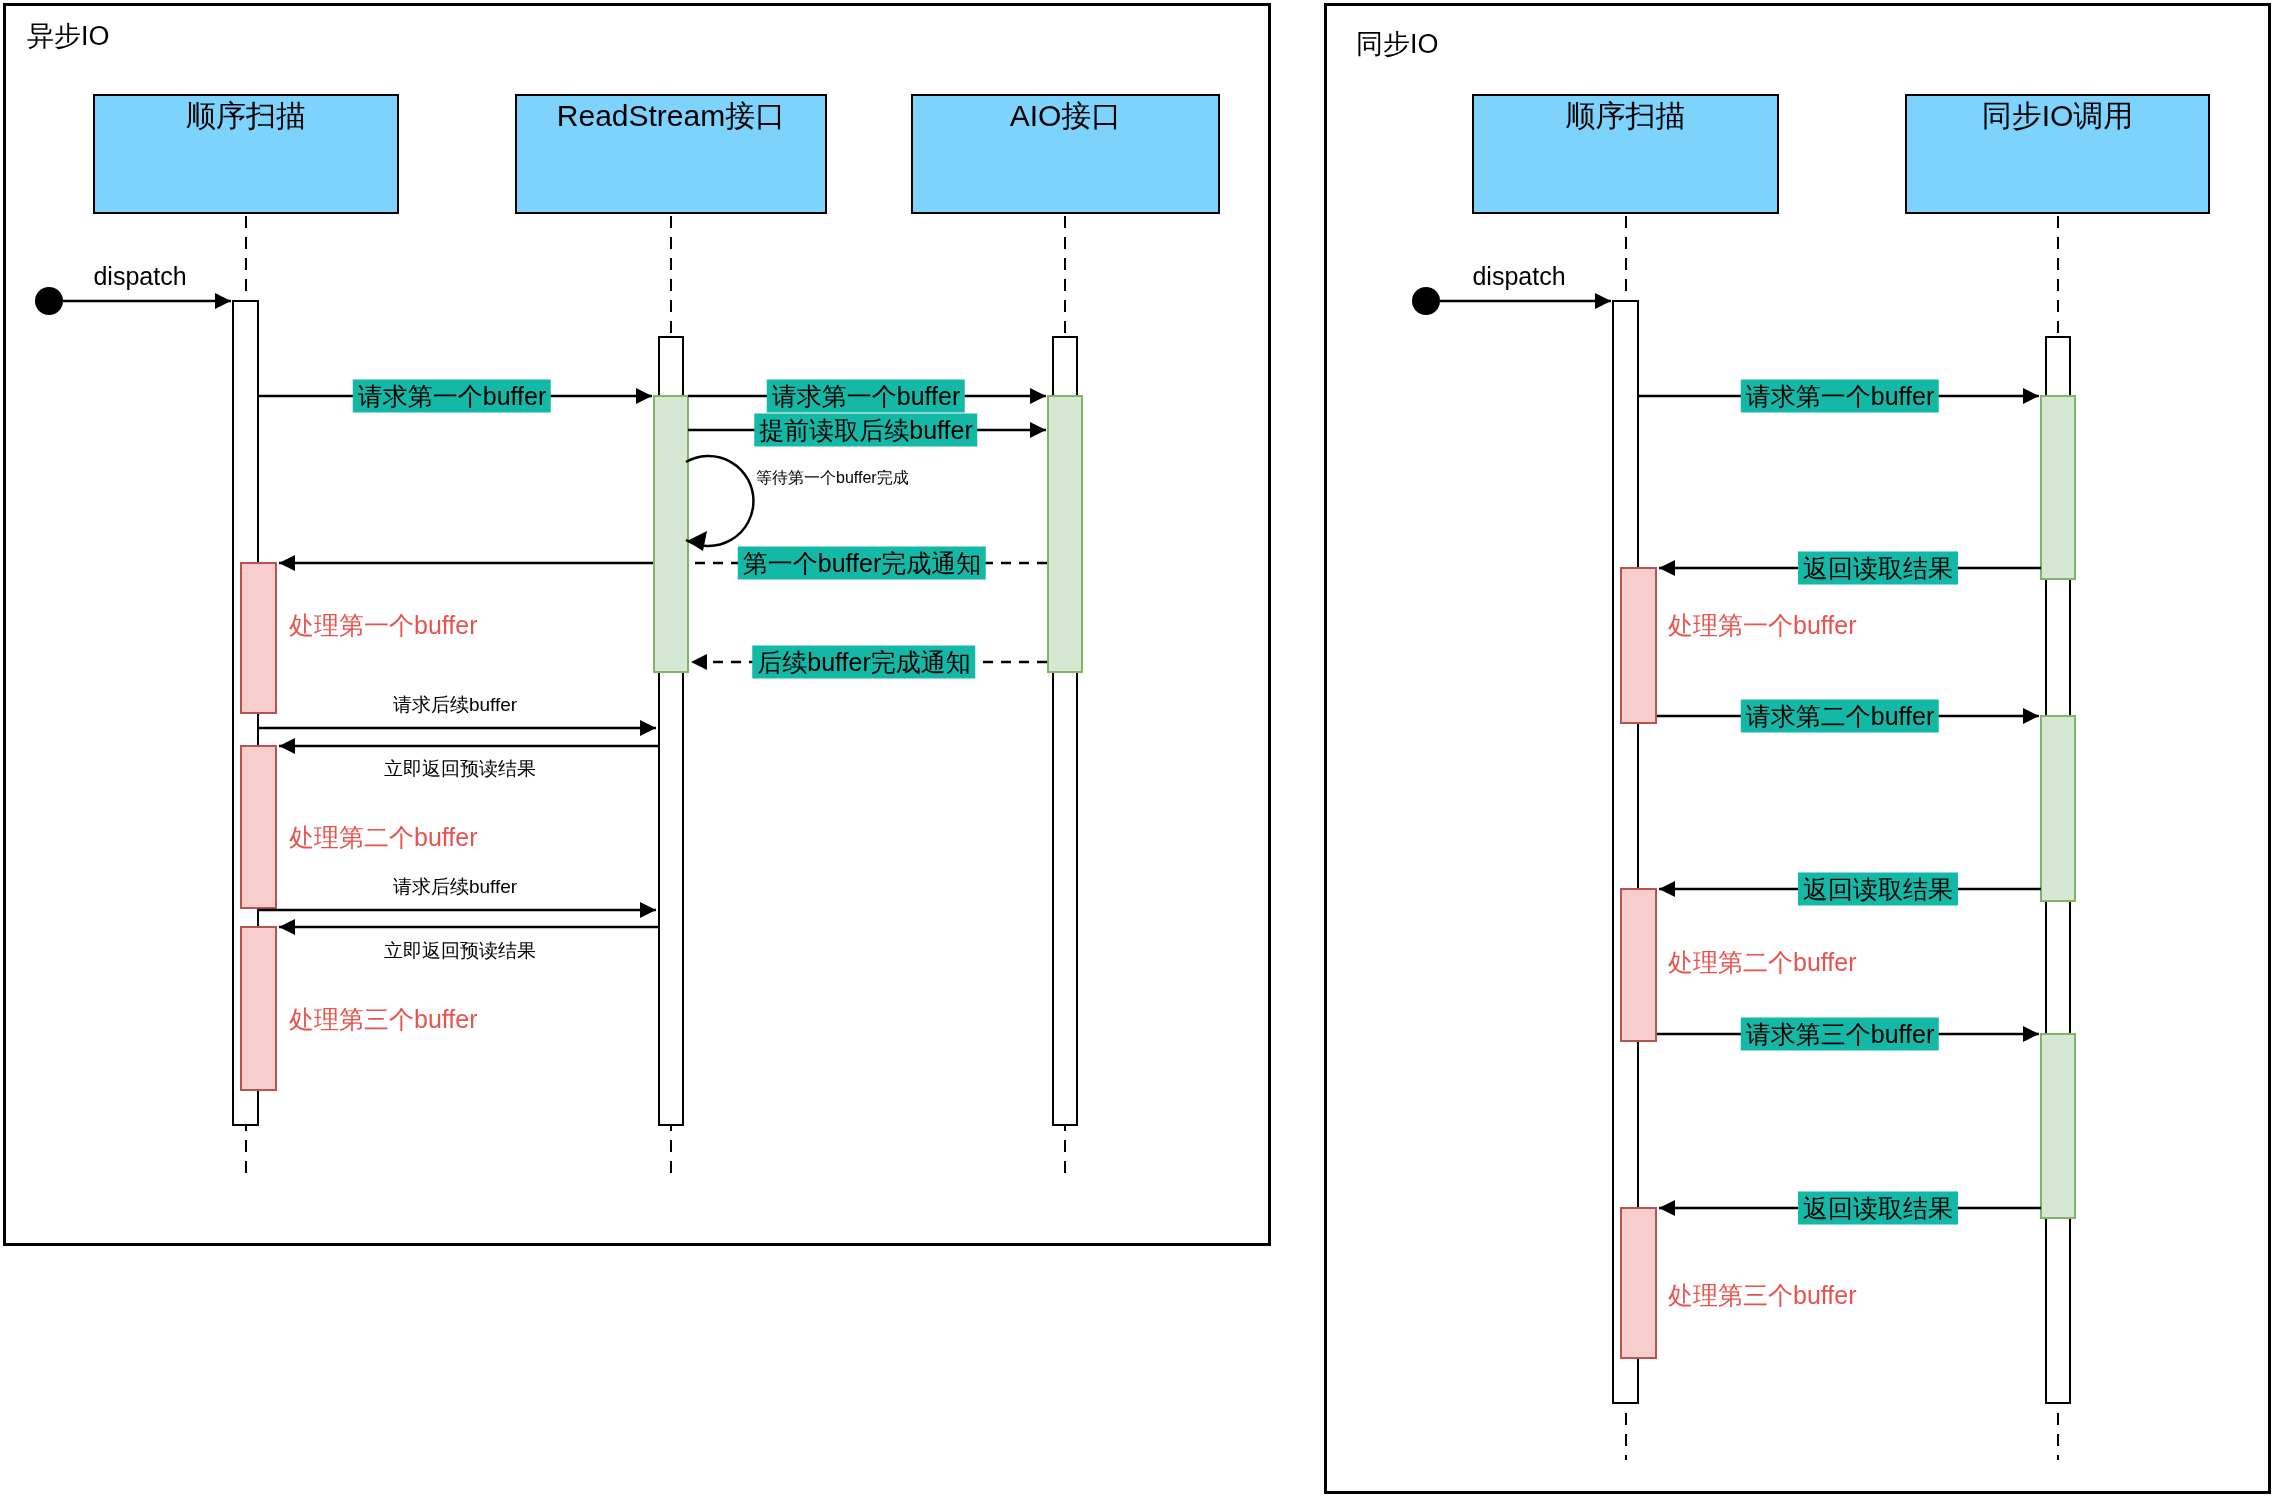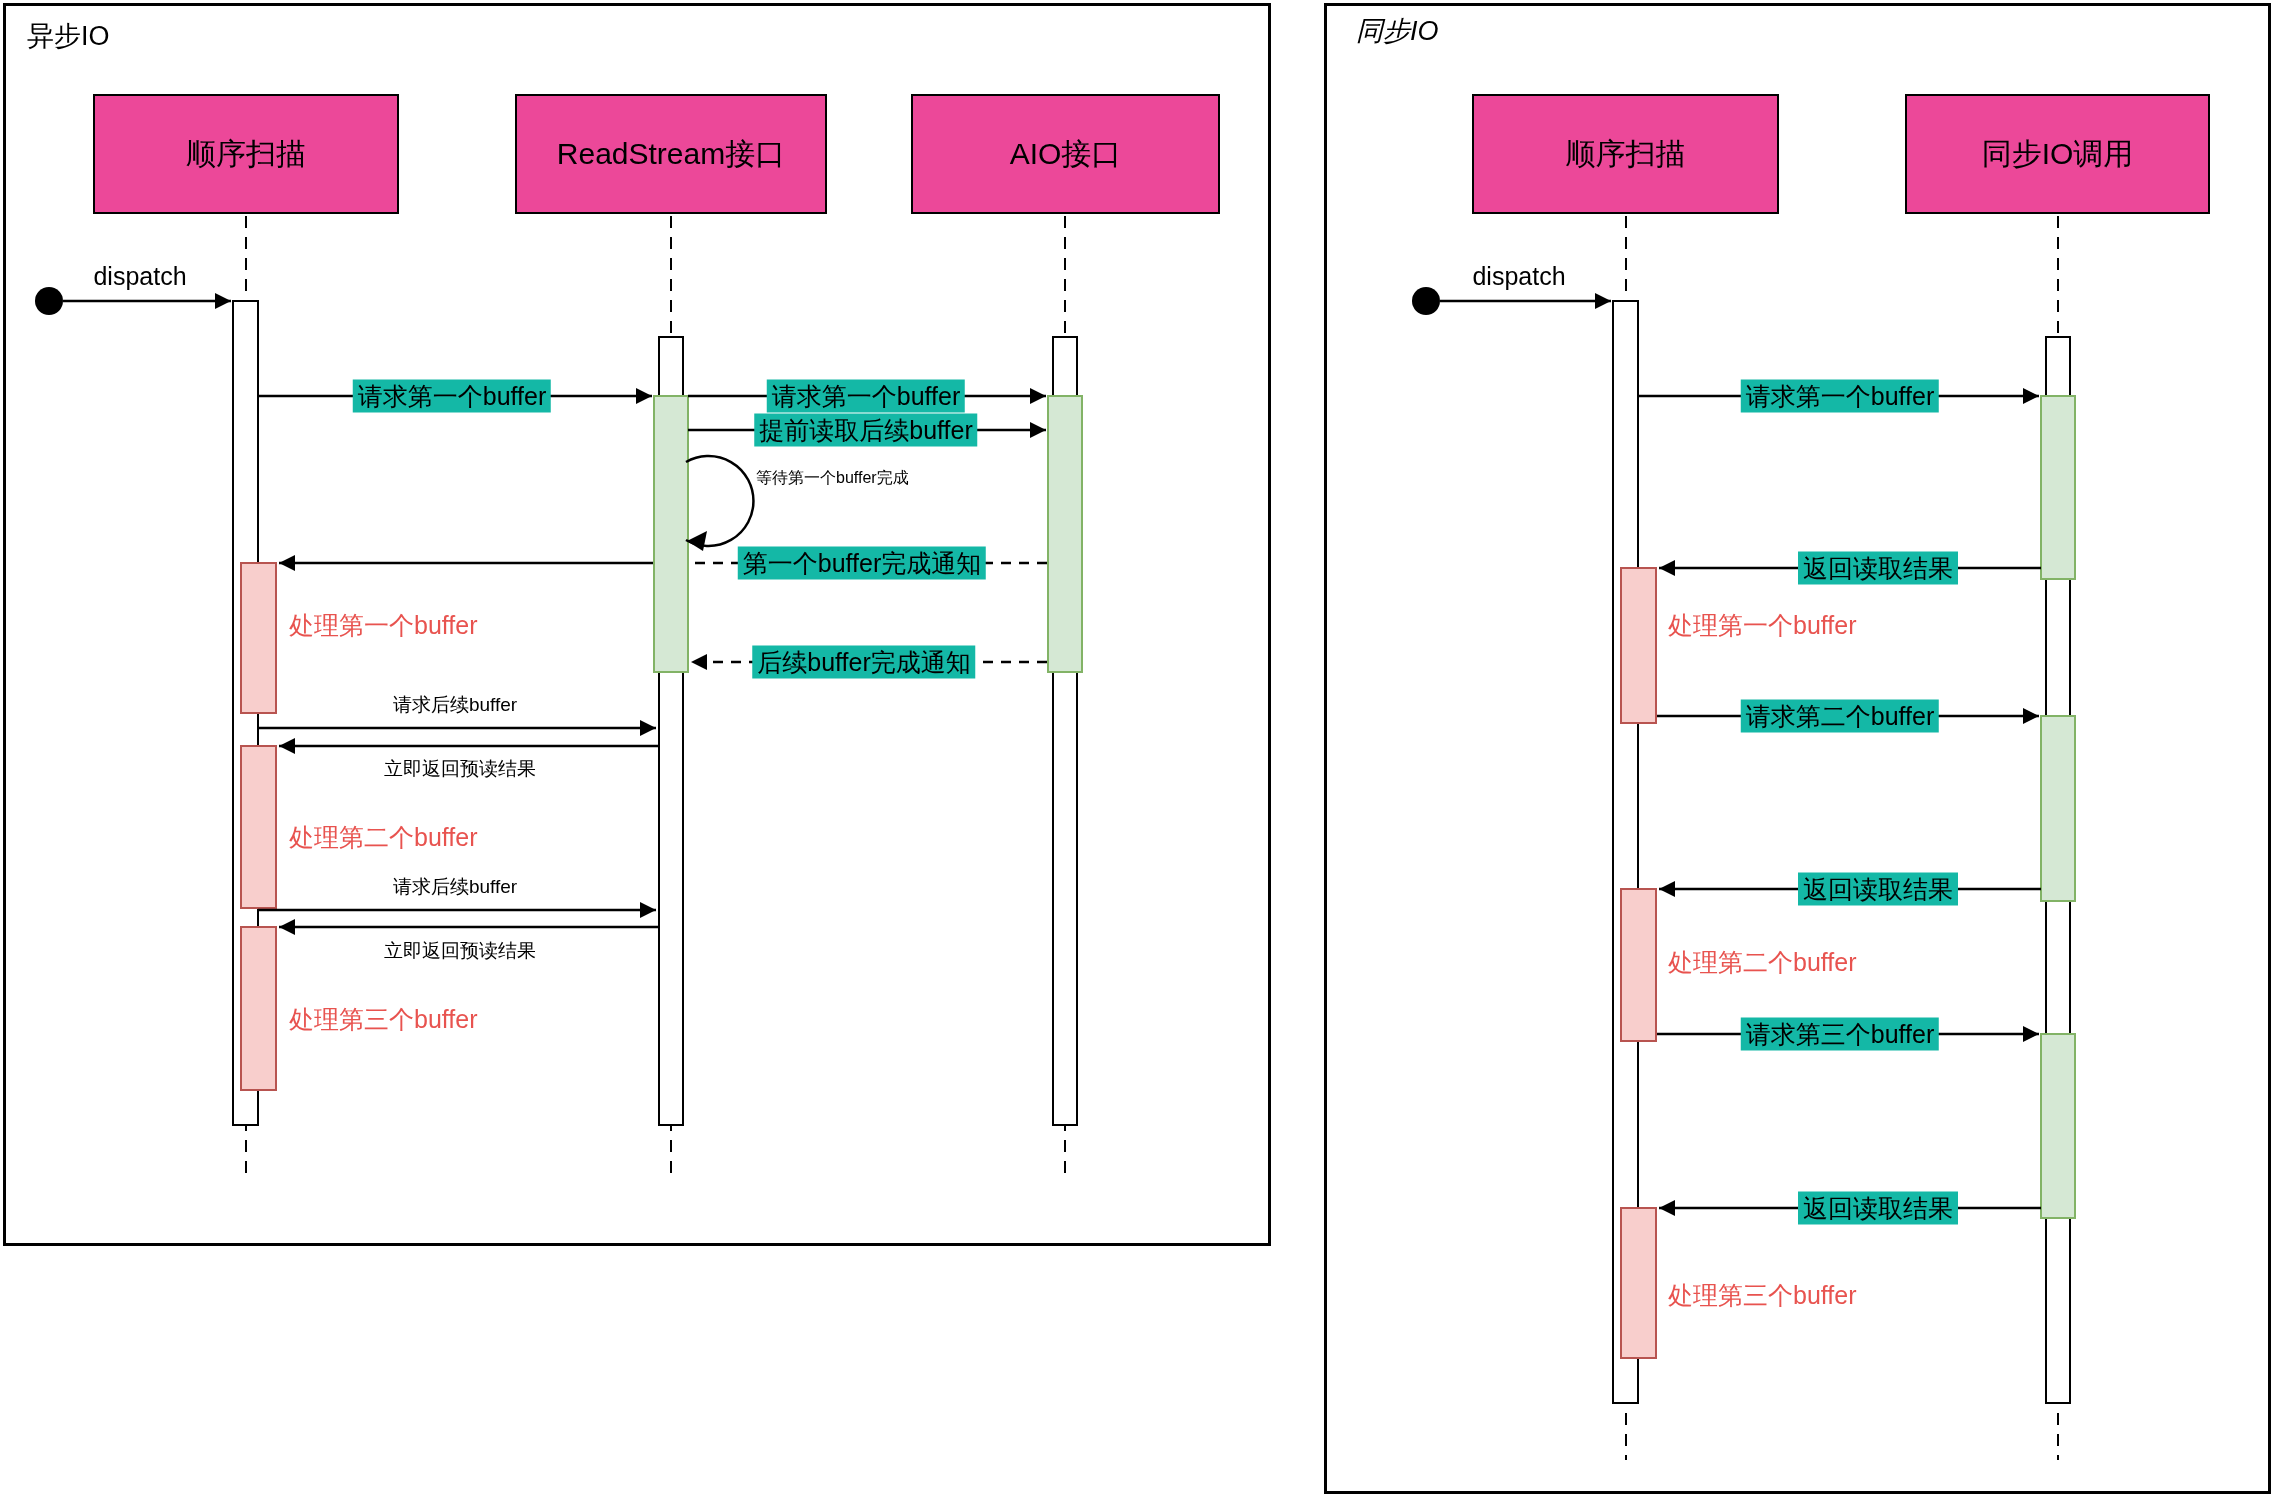--- a/index.html
+++ b/index.html
@@ -1,22 +1,22 @@
 <!DOCTYPE html>
 <html style="--green-fill: #d5e8d4; --green-border: #82b366; --red-fill: #f8cecc; --red-border: #b85450; --red-text: #e8534f; --line: #000000;"><head>
 <meta charset="utf-8">
 <style>
   * { margin:0; padding:0; box-sizing:border-box; }
   body { background:#fff; }
   .canvas { position:relative; width:2283px; height:1503px; background:#fff;
             font-family:"Liberation Sans","DejaVu Sans",sans-serif; color:#000; overflow:hidden;padding-left:12px; }
   .panel { position:absolute; border:3px solid #000; background:#fff; z-index:0; }
   .overlay { position:absolute; left:0; top:0; z-index:1; pointer-events:none; }
-  .actor { position:absolute; border:2px solid #000; background:#ec4899; display:flex;
-           align-items:center; justify-content:center; font-size:30px; z-index:2; }
+  .actor { position:absolute; border:2px solid #000; background:#7dd3fc; display:flex;
+           align-items:flex-start; justify-content:center; font-size:30px; z-index:2; }
   .title { position:absolute; font-size:27px; z-index:2; }
   .lbl { position:absolute; white-space:nowrap; font-size:25px; transform:translate(-50%,-50%); z-index:3; }
   .lbl.bg { background:#14b8a6; padding:0 5px; }
   .lbl.small { font-size:19px; }
   .lbl.above { transform:translate(-50%,-100%); }
   .lbl.below { transform:translate(-50%,0); }
   .lbl.la { transform:translate(0,-50%); }
   .lbl.loop-lbl { font-size:16px; transform:translate(0,-50%); }
   .proc { color:var(--red-text,#e8534f); }
   svg .lifeline { stroke:#000; stroke-width:2; stroke-dasharray:12 9; fill:none; }
@@ -121,21 +121,21 @@
 
   <div class="lbl small above" style="left:455px; top:718px;">请求后续buffer</div>
   <div class="lbl small below" style="left:460px; top:756px;">立即返回预读结果</div>
   <div class="lbl small above" style="left:455px; top:900px;">请求后续buffer</div>
   <div class="lbl small below" style="left:460px; top:938px;">立即返回预读结果</div>
 
   <div class="lbl la proc" style="left:289px; top:625px;">处理第一个buffer</div>
   <div class="lbl la proc" style="left:289px; top:837px;">处理第二个buffer</div>
   <div class="lbl la proc" style="left:289px; top:1019px;">处理第三个buffer</div>
 
-  <div class="title" style="left:1356px; top:13px;font-style:italic;">同步IO</div>
+  <div class="title" style="left:1356px; top:26px;">同步IO</div>
 
   <div class="actor" style="left:1472px; top:94px; width:307px; height:120px;">
     <span>顺序扫描</span>
   </div>
   <div class="actor" style="left:1905px; top:94px; width:305px; height:120px;">
     <span>同步IO调用</span>
   </div>
 
   <div class="lbl" style="left:1519px; top:276px;">dispatch</div>
 

